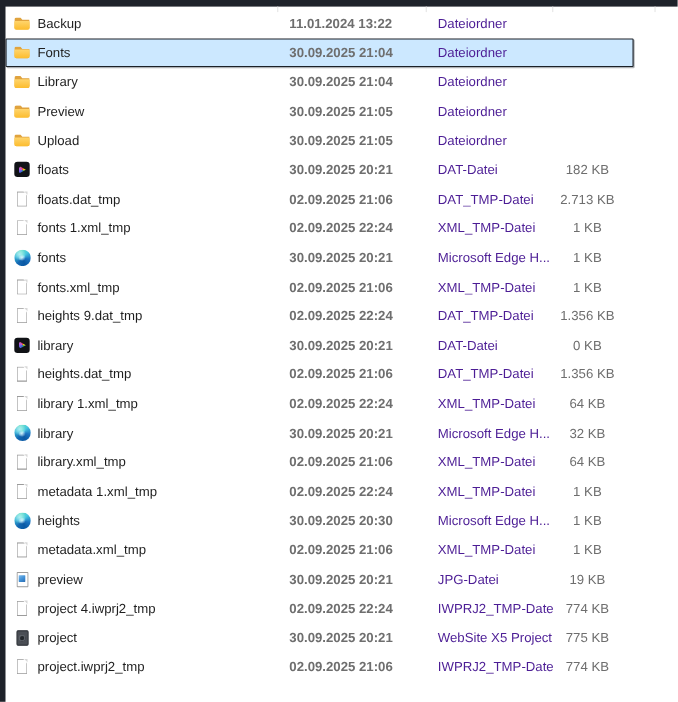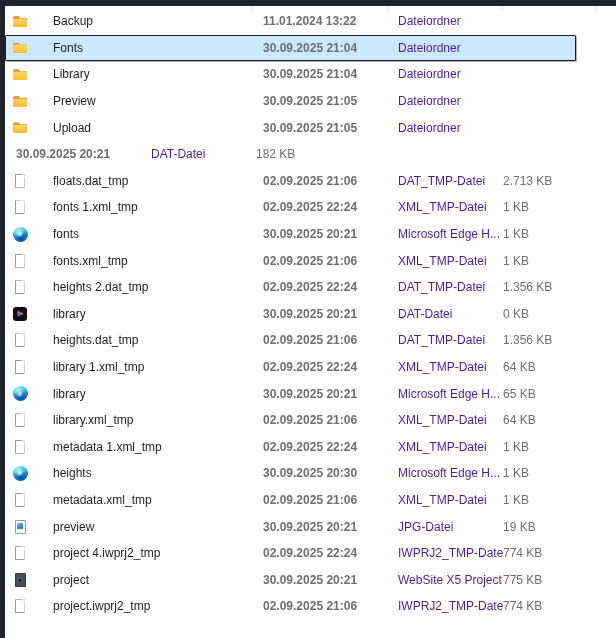--- a/index.html
+++ b/index.html
@@ -44,25 +44,24 @@
     border-color: #1c2128;
     box-shadow: 1px 1px 0 rgba(110,115,120,0.55);
   }
   .cell { white-space: nowrap; overflow: hidden; }
   .cell.name {
     flex: 0 0 247px;
     display: flex; align-items: center;
     padding-left: 6px;
     color: #1f1f1f;
     box-sizing: border-box;
-    gap: 19px;
   }
   .cell.date { flex: 0 0 135px; padding-left: 10px; color: #6e6e6e; box-sizing: border-box; font-weight: bold; }
   .cell.type { flex: 0 0 115px; padding-left: 10px; color: #4c1d95; box-sizing: border-box; }
-  .cell.size { flex: 0 0 62px; text-align: left; color: #6e6e6e; box-sizing: border-box; }
+  .cell.size { flex: 0 0 62px; text-align: center; color: #6e6e6e; box-sizing: border-box; }
   .txt { margin-left: 6px; }
 
   .icon {
     position: relative;
     flex: 0 0 16px;
     width: 16px; height: 16px;
     display: inline-block;
   }
   
   .icon-folder::before {
@@ -204,20 +203,24 @@
     <div class="row">
     <div class="cell name">
       <span class="icon icon-folder"></span>
       <span class="txt">Upload</span>
     </div>
     <div class="cell date">30.09.2025 21:05</div>
     <div class="cell type">Dateiordner</div>
     <div class="cell size"></div>
   </div>
     <div class="row">
+    <div class="cell name">
+      <span class="icon icon-datapp"></span>
+      <span class="txt">floats</span>
+    </div>
     <div class="cell date">30.09.2025 20:21</div>
     <div class="cell type">DAT-Datei</div>
     <div class="cell size">182 KB</div>
   </div>
     <div class="row">
     <div class="cell name">
       <span class="icon icon-file"></span>
       <span class="txt">floats.dat_tmp</span>
     </div>
     <div class="cell date">02.09.2025 21:06</div>
@@ -247,21 +250,21 @@
       <span class="icon icon-file"></span>
       <span class="txt">fonts.xml_tmp</span>
     </div>
     <div class="cell date">02.09.2025 21:06</div>
     <div class="cell type">XML_TMP-Datei</div>
     <div class="cell size">1 KB</div>
   </div>
     <div class="row">
     <div class="cell name">
       <span class="icon icon-file"></span>
-      <span class="txt">heights 2.dat_tmp</span>
+      <span class="txt">heights 9.dat_tmp</span>
     </div>
     <div class="cell date">02.09.2025 22:24</div>
     <div class="cell type">DAT_TMP-Datei</div>
     <div class="cell size">1.356 KB</div>
   </div>
     <div class="row">
     <div class="cell name">
       <span class="icon icon-datapp"></span>
       <span class="txt">library</span>
     </div>
@@ -287,21 +290,21 @@
     <div class="cell type">XML_TMP-Datei</div>
     <div class="cell size">64 KB</div>
   </div>
     <div class="row">
     <div class="cell name">
       <span class="icon icon-edge"></span>
       <span class="txt">library</span>
     </div>
     <div class="cell date">30.09.2025 20:21</div>
     <div class="cell type">Microsoft Edge H...</div>
-    <div class="cell size">65 KB</div>
+    <div class="cell size">32 KB</div>
   </div>
     <div class="row">
     <div class="cell name">
       <span class="icon icon-file"></span>
       <span class="txt">library.xml_tmp</span>
     </div>
     <div class="cell date">02.09.2025 21:06</div>
     <div class="cell type">XML_TMP-Datei</div>
     <div class="cell size">64 KB</div>
   </div>

